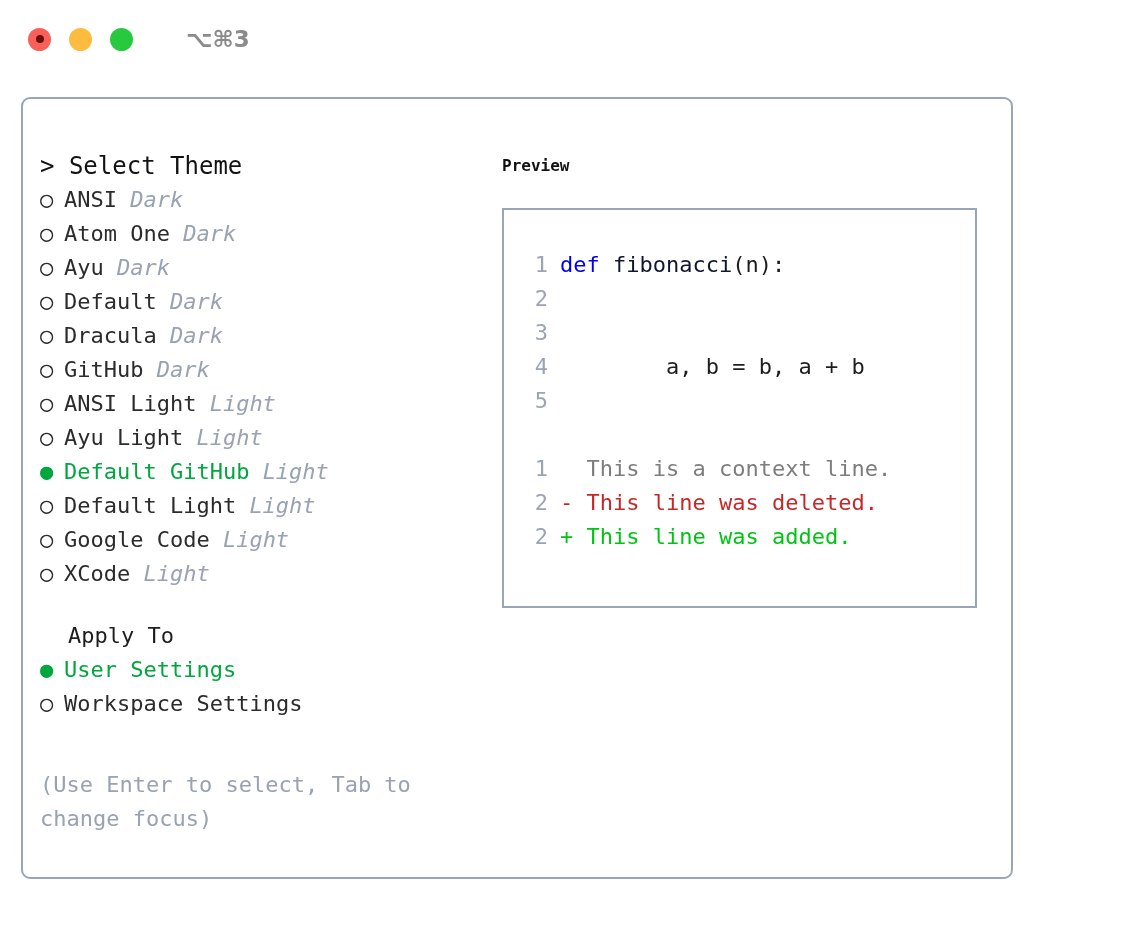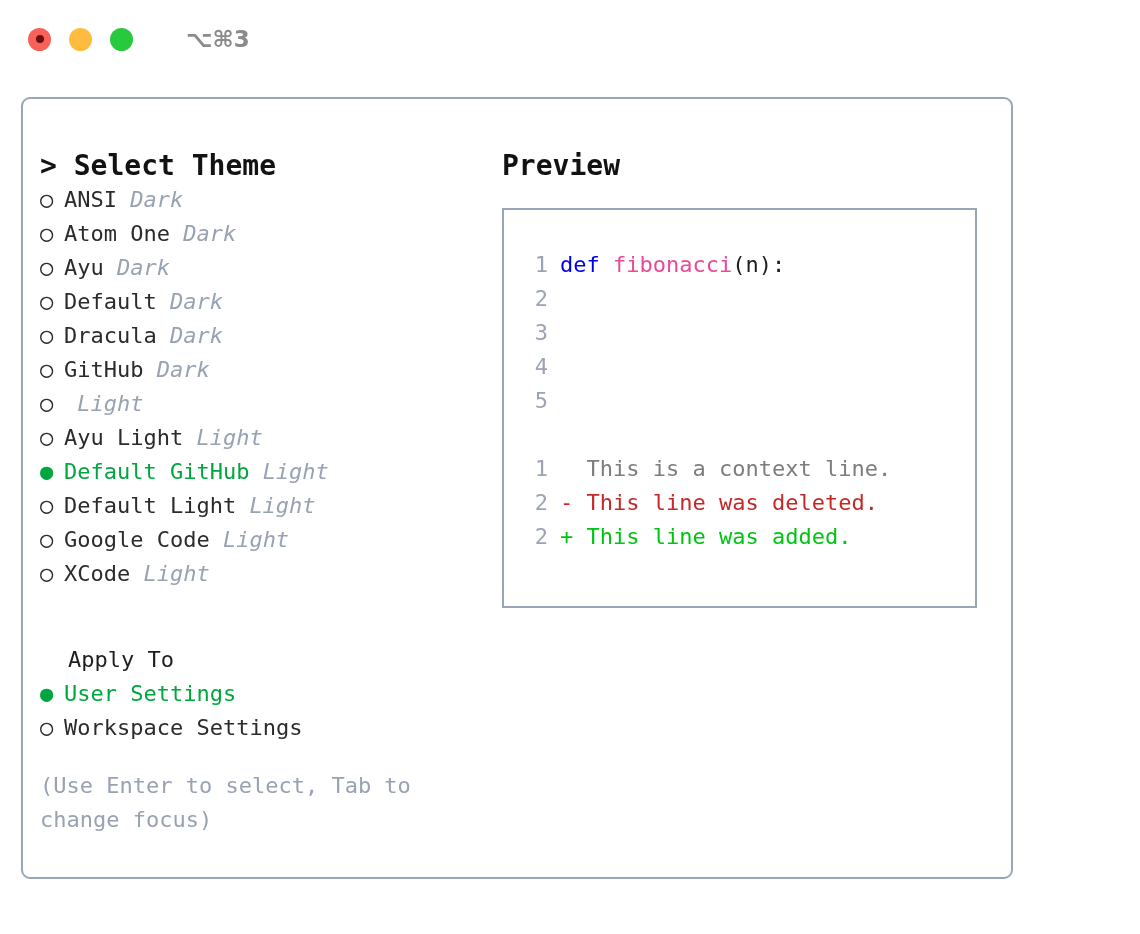--- a/index.html
+++ b/index.html
@@ -88,22 +88,22 @@
   }
 
   
   .left-col {
     position: absolute;
     left: 17px;
     top: 50px;
     width: 440px;
   }
   .section-header {
-    font-size: 28px;
-    font-weight: bold;
+    font-size: 24px;
+    font-weight: normal;
     color: #121212;
     line-height: 34px;
     white-space: pre;
   }
   .theme-list { margin: 0; }
   .opt-row {
     display: flex;
     align-items: baseline;
     line-height: 34px;
     height: 34px;
@@ -120,48 +120,48 @@
   .bullet.on { color: #00a63e; }
   .opt-name { color: #2b2b2b; }
   .opt-name.sel { color: #00a63e; }
   .opt-tag {
     color: #98a2b3;
     margin-left: 0.6em;
     font-style: italic;
   }
 
   .applyto {
-    margin-top: 52px;
+    margin-top: 28px;
   }
   .applyto-title {
     font-size: 22px;
     color: #1d1d1d;
     line-height: 34px;
     padding-left: 28px;
     white-space: pre;
   }
 
   .hint {
-    margin-top: 24px;
+    margin-top: 47px;
     font-size: 22px;
     line-height: 34px;
     color: #98a2b3;
     width: 400px;
     white-space: pre-wrap;
   }
 
   
   .right-col {
     position: absolute;
     left: 479px;
     top: 50px;
     width: 490px;
   }
   .preview-title {
-    font-size: 28px;
+    font-size: 16px;
     font-weight: bold;
     color: #121212;
     line-height: 34px;
   }
   .preview-box {
     margin-top: 25px;
     width: 475px;
     height: 400px;
     border: 2px solid #9aa5b7;
     box-sizing: border-box;
@@ -178,21 +178,21 @@
   }
   .ln {
     width: 26px;
     flex: 0 0 26px;
     text-align: right;
     color: #9ba3b4;
     margin-right: 12px;
   }
   .code-spacer { height: 34px; }
   .tok-kw   { color: #0000ee; }
-  .tok-fn   { color: #ec4899; }
+  .tok-fn   { color: #0f172a; }
   .tok-plain{ color: #1d1d1d; }
   .tok-ctx  { color: #7d7d7d; }
   .tok-del  { color: #c62828; }
   .tok-add  { color: #00c414; }
 </style>
 </head>
 <body>
 
 <div id="app">
 
@@ -212,21 +212,21 @@
 
         <div class="section-header">&gt; Select Theme</div>
 
         <div class="theme-list" id="theme-list">
             <div class="opt-row"><span class="bullet">○</span><span class="opt-name">ANSI</span><span class="opt-tag">Dark</span></div>
             <div class="opt-row"><span class="bullet">○</span><span class="opt-name">Atom One</span><span class="opt-tag">Dark</span></div>
             <div class="opt-row"><span class="bullet">○</span><span class="opt-name">Ayu</span><span class="opt-tag">Dark</span></div>
             <div class="opt-row"><span class="bullet">○</span><span class="opt-name">Default</span><span class="opt-tag">Dark</span></div>
             <div class="opt-row"><span class="bullet">○</span><span class="opt-name">Dracula</span><span class="opt-tag">Dark</span></div>
             <div class="opt-row"><span class="bullet">○</span><span class="opt-name">GitHub</span><span class="opt-tag">Dark</span></div>
-            <div class="opt-row"><span class="bullet">○</span><span class="opt-tag">Light</span></div>
+            <div class="opt-row"><span class="bullet">○</span><span class="opt-name">ANSI Light</span><span class="opt-tag">Light</span></div>
             <div class="opt-row"><span class="bullet">○</span><span class="opt-name">Ayu Light</span><span class="opt-tag">Light</span></div>
             <div class="opt-row"><span class="bullet on">●</span><span class="opt-name sel">Default GitHub</span><span class="opt-tag">Light</span></div>
             <div class="opt-row"><span class="bullet">○</span><span class="opt-name">Default Light</span><span class="opt-tag">Light</span></div>
             <div class="opt-row"><span class="bullet">○</span><span class="opt-name">Google Code</span><span class="opt-tag">Light</span></div>
             <div class="opt-row"><span class="bullet">○</span><span class="opt-name">XCode</span><span class="opt-tag">Light</span></div>
           </div>
 
         <div class="applyto">
           <div class="applyto-title">Apply To</div>
           <div id="apply-list">
@@ -239,21 +239,21 @@
       </div>
 
       <div class="right-col">
         <div class="preview-title">Preview</div>
 
         <div class="preview-box">
           <div id="code-block">
               <div class="code-line"><span class="ln">1</span><span><span class="tok-kw">def </span><span class="tok-fn">fibonacci</span><span class="tok-plain">(n):</span></span></div>
               <div class="code-line"><span class="ln">2</span></div>
               <div class="code-line"><span class="ln">3</span></div>
-              <div class="code-line"><span class="ln">4</span></div>
+              <div class="code-line"><span class="ln">4</span><span><span class="tok-plain">        a, b = b, a + b</span></span></div>
               <div class="code-line"><span class="ln">5</span></div>
             </div>
           <div class="code-spacer"></div>
           <div id="diff-block">
               <div class="code-line"><span class="ln">1</span><span class="tok-ctx">  </span><span class="tok-ctx">This is a context line.</span></div>
               <div class="code-line"><span class="ln">2</span><span class="tok-del">- </span><span class="tok-del">This line was deleted.</span></div>
               <div class="code-line"><span class="ln">2</span><span class="tok-add">+ </span><span class="tok-add">This line was added.</span></div>
             </div>
         </div>
       </div>

